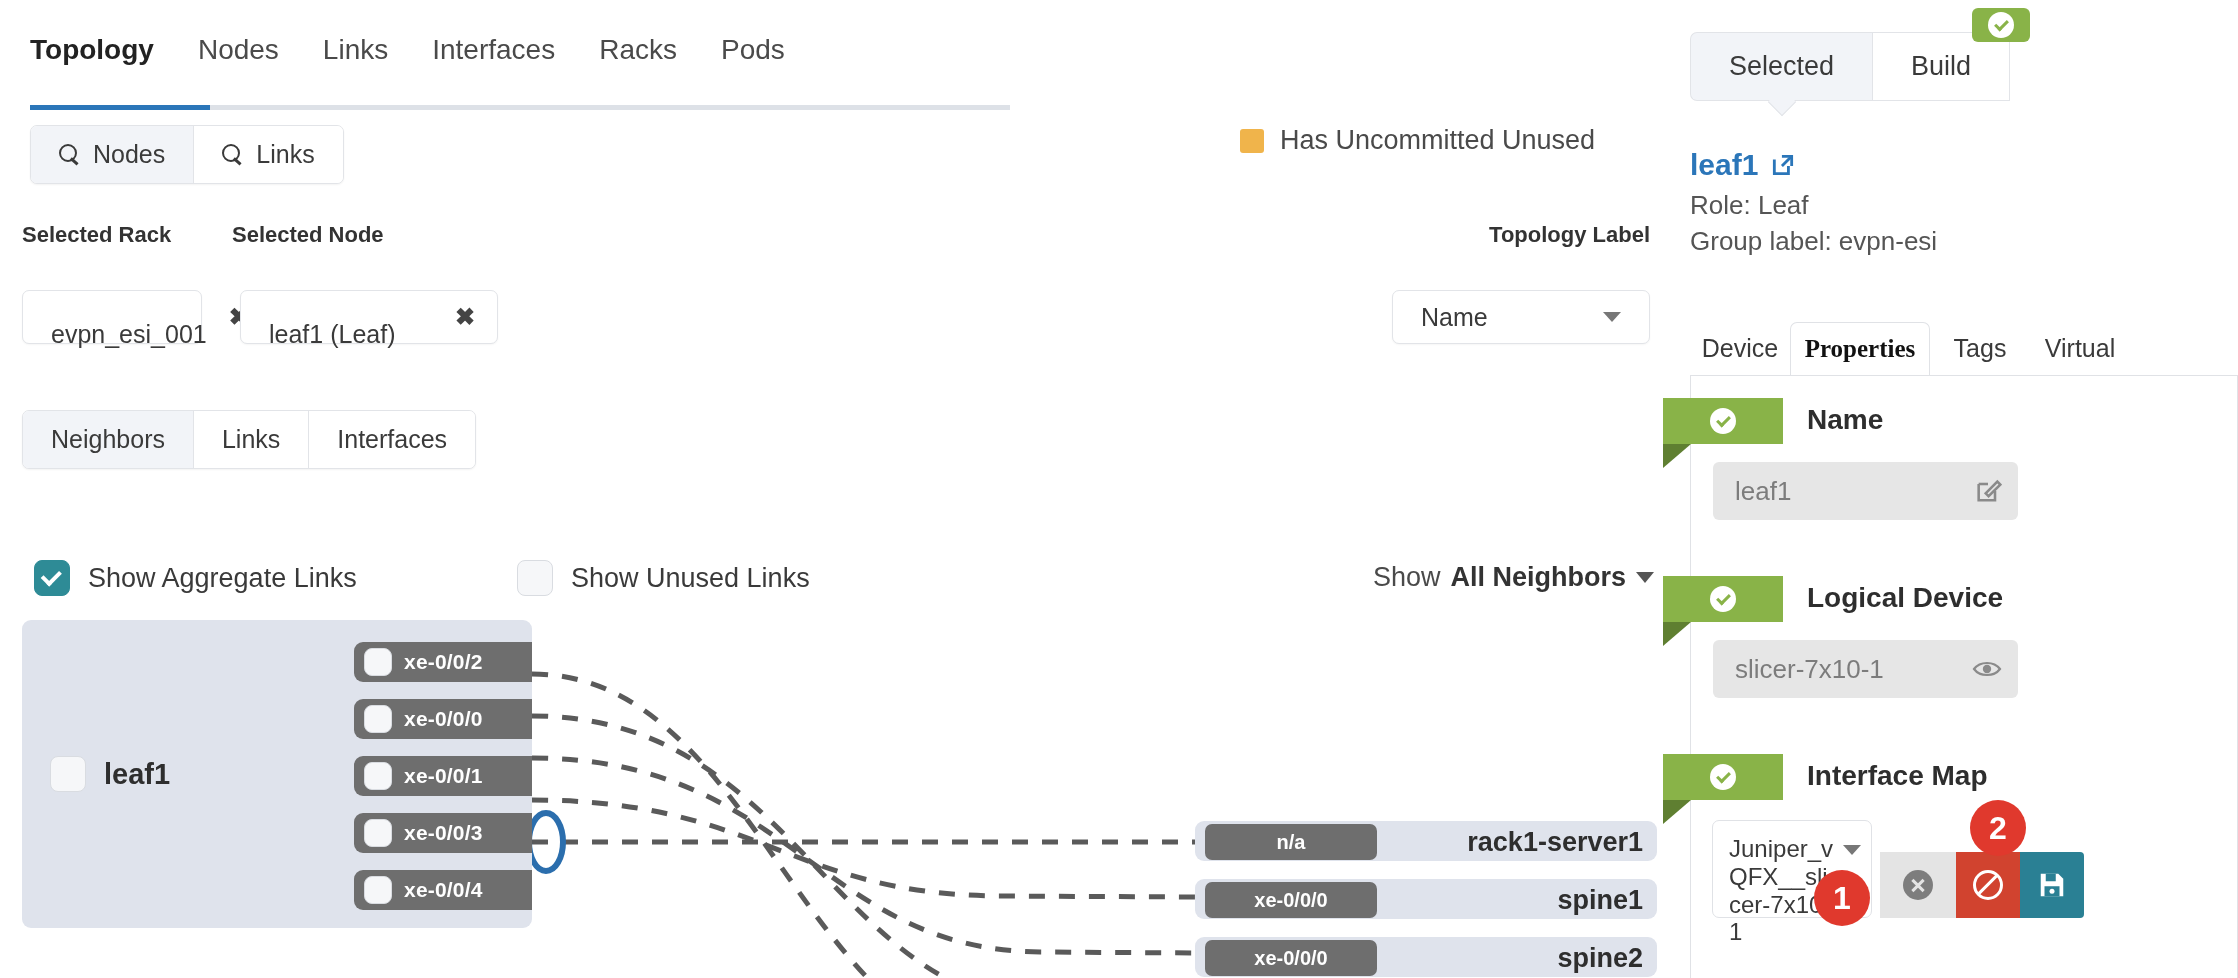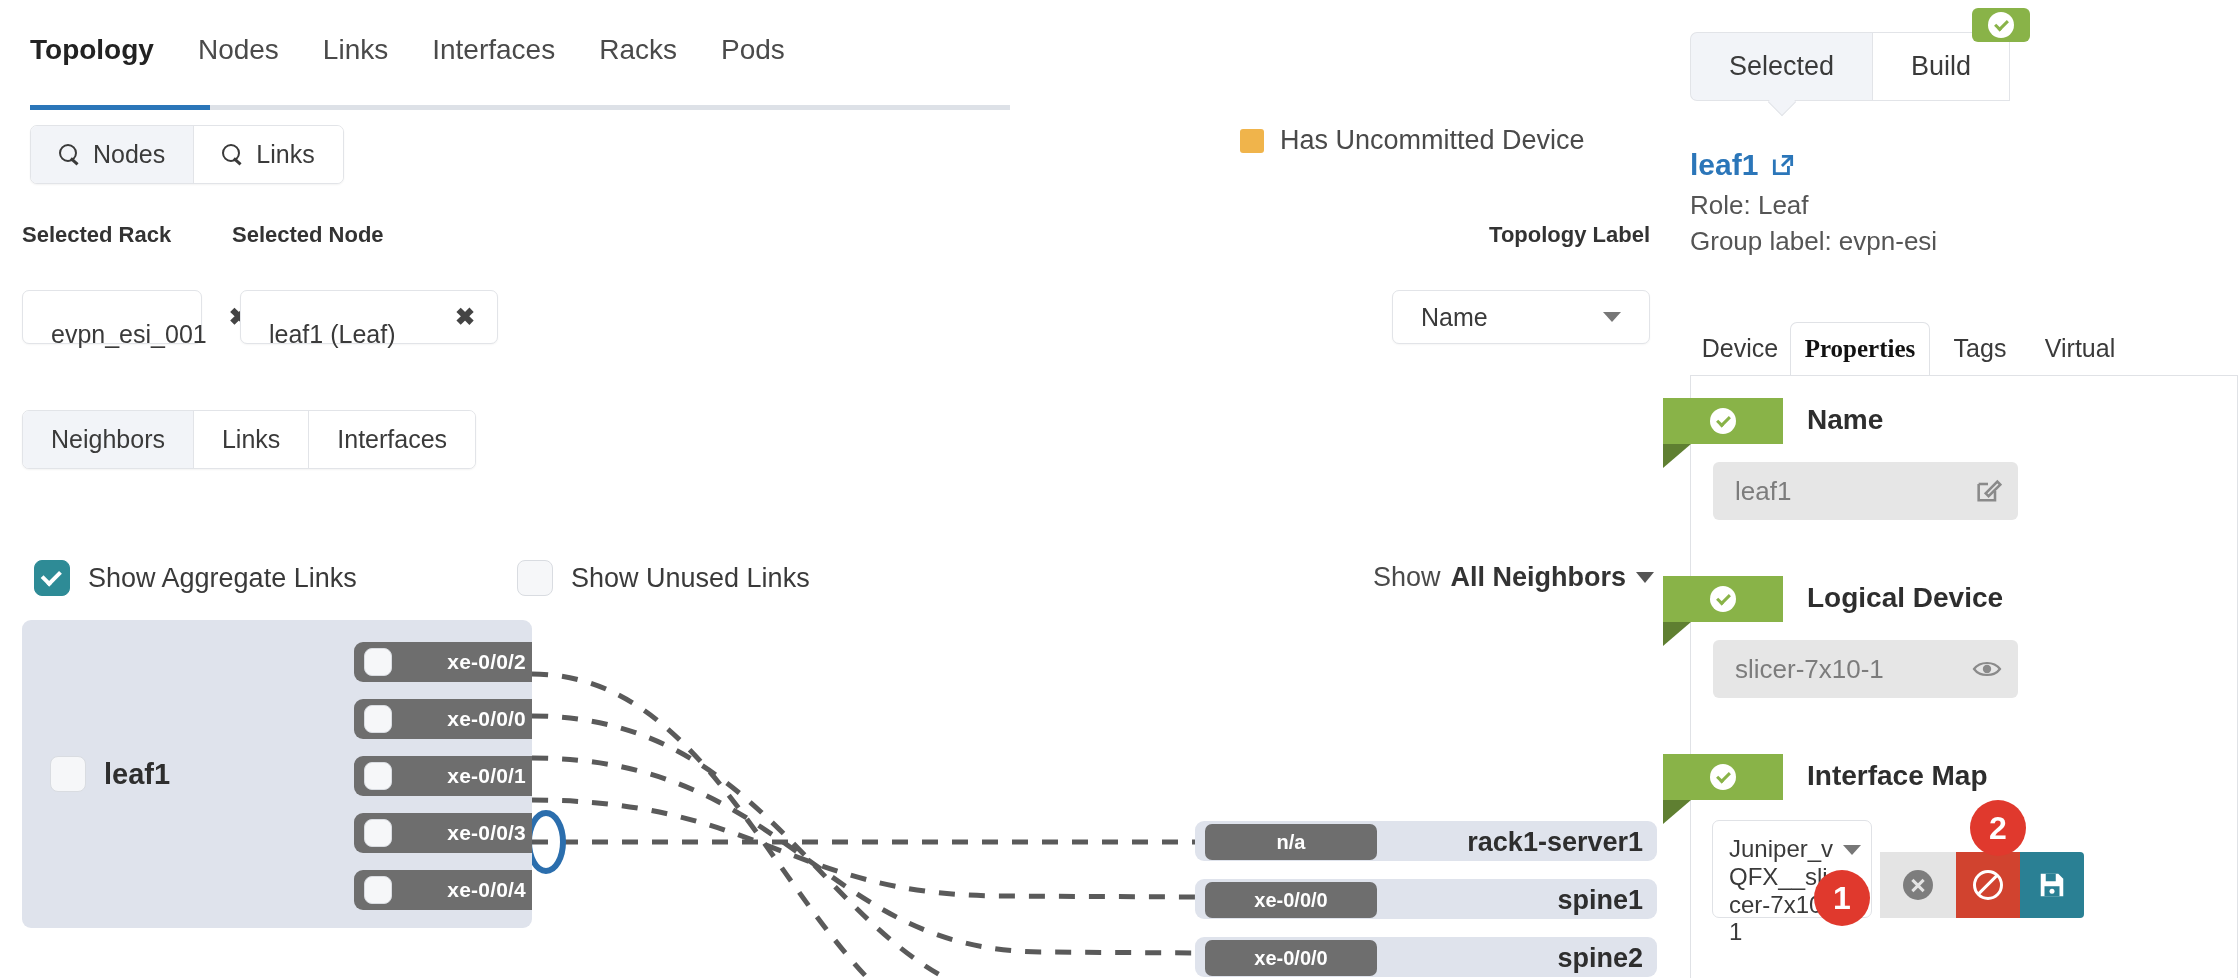--- a/index.html
+++ b/index.html
@@ -139,21 +139,21 @@
   #leafcard .leafname {
     position: absolute; left: 28px; top: 136px; display: flex; align-items: center; gap: 18px;
     font-size: 29px; font-weight: bold; color: #2e2e2e;
   }
   .portchip {
     position: absolute; right: 0; height: 40px; width: 178px;
     background: #6e6e6e; border-top-left-radius: 9px; border-bottom-left-radius: 9px;
     display: flex; align-items: center; gap: 12px; padding-left: 10px;
     color: #fff; font-size: 21px; font-weight: bold;
   }
-  .portchip .pname { flex: 1; text-align: right; padding-right: 6px; letter-spacing: .2px; }
+  .portchip .pname { flex: 1; text-align: left; padding-right: 6px; letter-spacing: .2px; }
 
   .neicard {
     position: absolute; left: 1195px; width: 462px; height: 40px;
     background: #dfe3ec; border-radius: 9px;
   }
   .neicard .neichip {
     position: absolute; left: 10px; top: 3px; width: 172px; height: 36px;
     background: #6e6e6e; border-radius: 7px; color: #fff; font-size: 20px; font-weight: bold;
     display: flex; align-items: center; justify-content: center;
   }
@@ -296,21 +296,21 @@
         <span>Nodes</span>
       </div>
       <div class="segbtn">
         <span class="magnifier"></span>
         <span>Links</span>
       </div>
     </div>
 
     <div id="legend">
       <span class="swatch" style="background: rgb(240, 180, 75);"></span>
-      <span>Has Uncommitted Device</span>
+      <span>Has Uncommitted Unused</span>
     </div>
 
     <div class="fieldlabel" id="lbl-rack">Selected Rack</div>
     <div class="fieldlabel" id="lbl-node">Selected Node</div>
     <div class="fieldlabel" id="lbl-toplabel">Topology Label</div>
 
     <div class="pill" id="pill-rack">
       <span class="ptext">evpn_esi_001</span>
       <span class="pclear">✖</span>
     </div>

